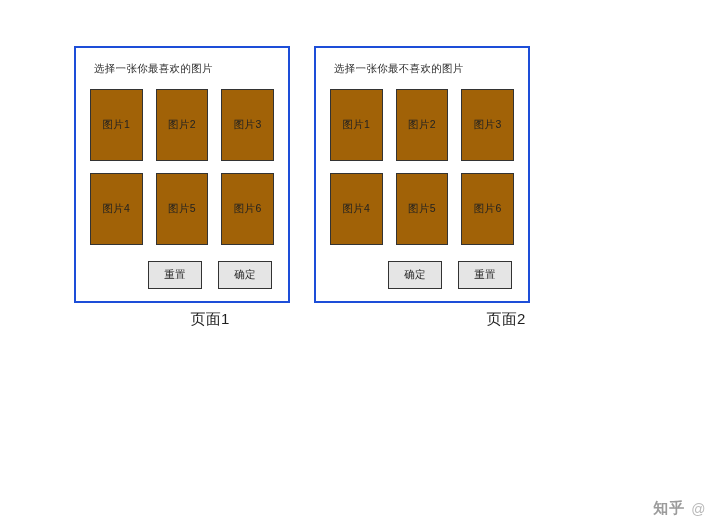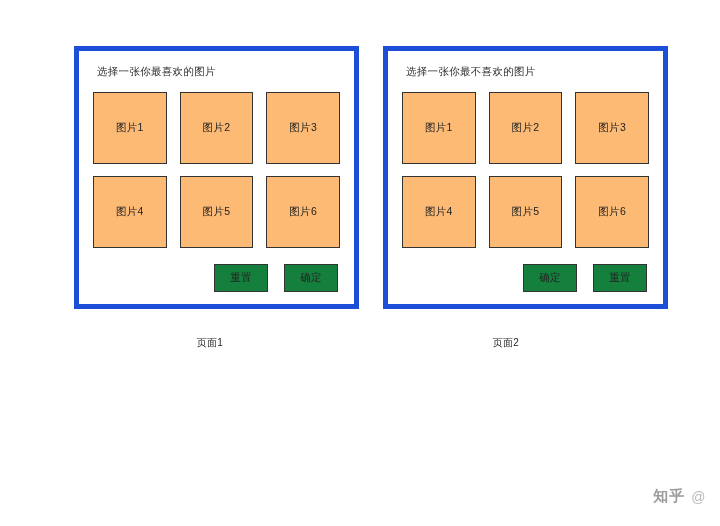--- a/index.html
+++ b/index.html
@@ -44,22 +44,22 @@
     margin: 0 2px;
   }
   .diagram-area {
     position: relative;
     margin-top: 20px;
     display: flex;
     gap: 24px;
     padding-left: 4px;
   }
   .mock {
-    width: 285px;
-    border: 5px solid #1d4ed8;
+    width: 216px;
+    border: 2px solid #1d4ed8;
     background: #fff;
     box-sizing: border-box;
     padding: 14px 14px 12px 14px;
   }
   .mock-title {
     font-size: 10.5px;
     color: #2c2c2c;
     margin-bottom: 13px;
     letter-spacing: 0.3px;
     padding-left: 4px;
@@ -70,61 +70,60 @@
     gap: 12px 13px;
   }
   .thumb {
     height: 70px;
     border: 1px solid #333;
     display: flex;
     align-items: center;
     justify-content: center;
     font-size: 10.5px;
     color: #222;
-    background: #fdba74;
+    background: #a16207;
     letter-spacing: 0.3px;
   }
   .btn-row {
     display: flex;
     justify-content: flex-end;
     gap: 16px;
     margin-top: 16px;
     padding-right: 2px;
   }
   .mock-btn {
     width: 52px;
     height: 26px;
     border: 1px solid #333;
     display: flex;
     align-items: center;
     justify-content: center;
     font-size: 10.5px;
     color: #222;
-    background: #15803d;
+    background: #e5e5e5;
     letter-spacing: 0.3px;
   }
   .captions {
     position: relative;
     display: flex;
     gap: 24px;
     padding-left: 4px;
     margin-top: 7px;
   }
   .caption {
     width: 272px;
     text-align: center;
-    font-size: 10px;
+    font-size: 15px;
     color: #1f1f1f;
     letter-spacing: 0.3px;
-    margin-top: 20px;
   }
   .watermark {
     position: absolute;
     right: 14px;
-    bottom: 20px;
+    bottom: 8px;
     display: flex;
     align-items: center;
     gap: 6px;
     color: #9b9b9b;
     font-size: 14px;
     letter-spacing: 0.5px;
   }
   .wm-logo {
     font-size: 15px;
     font-weight: bold;

